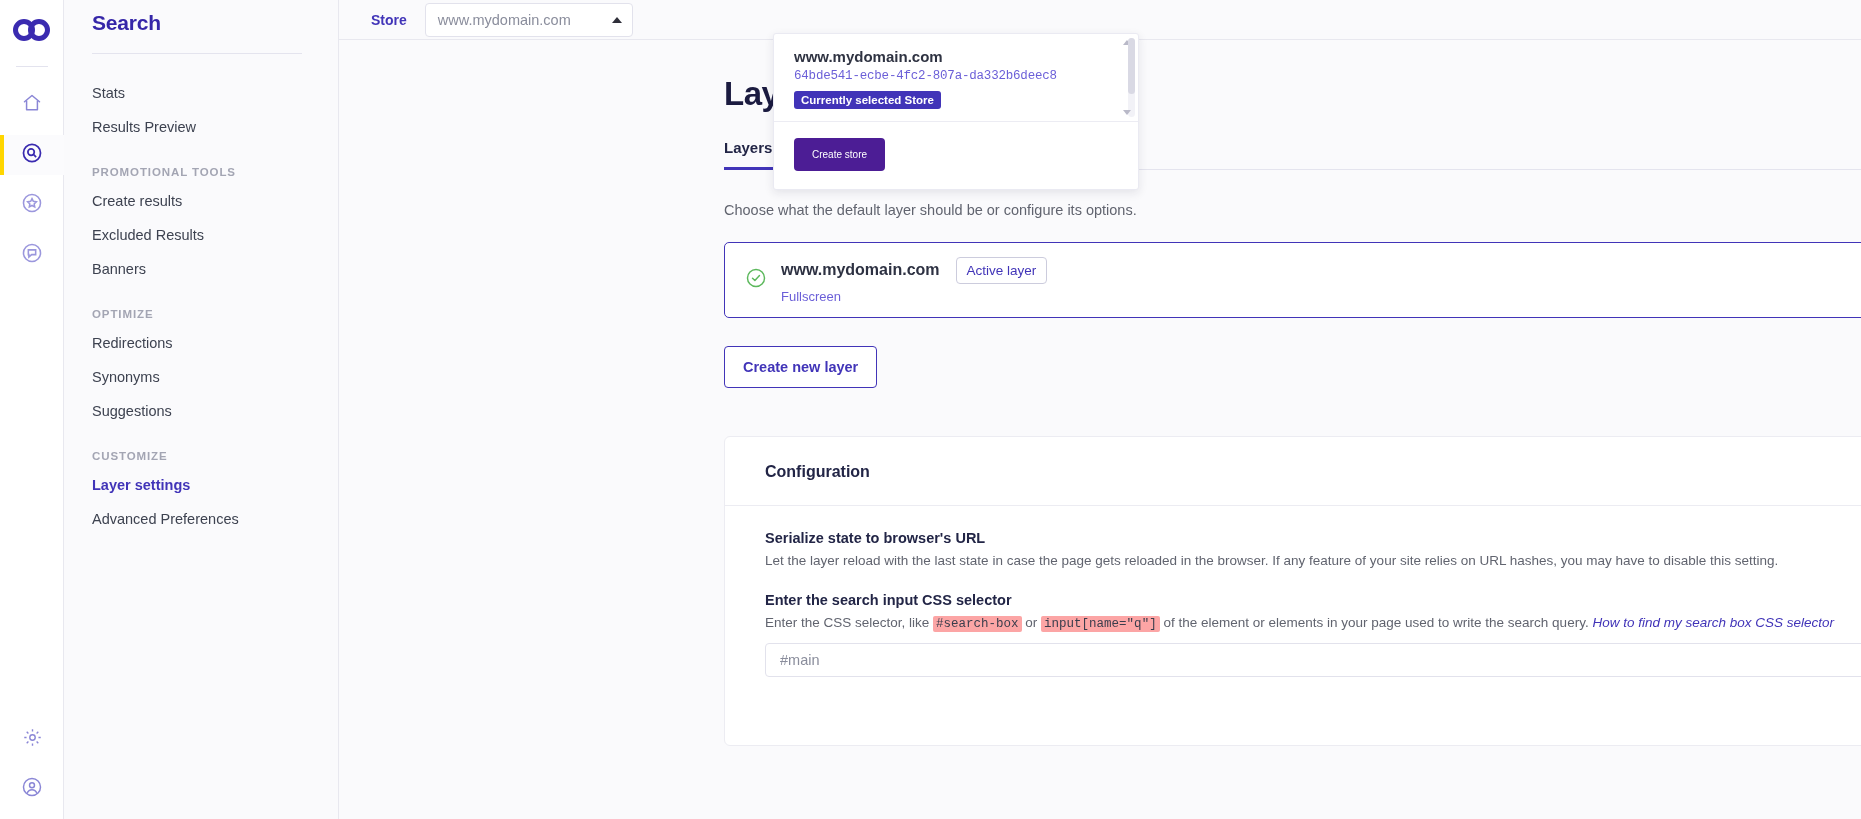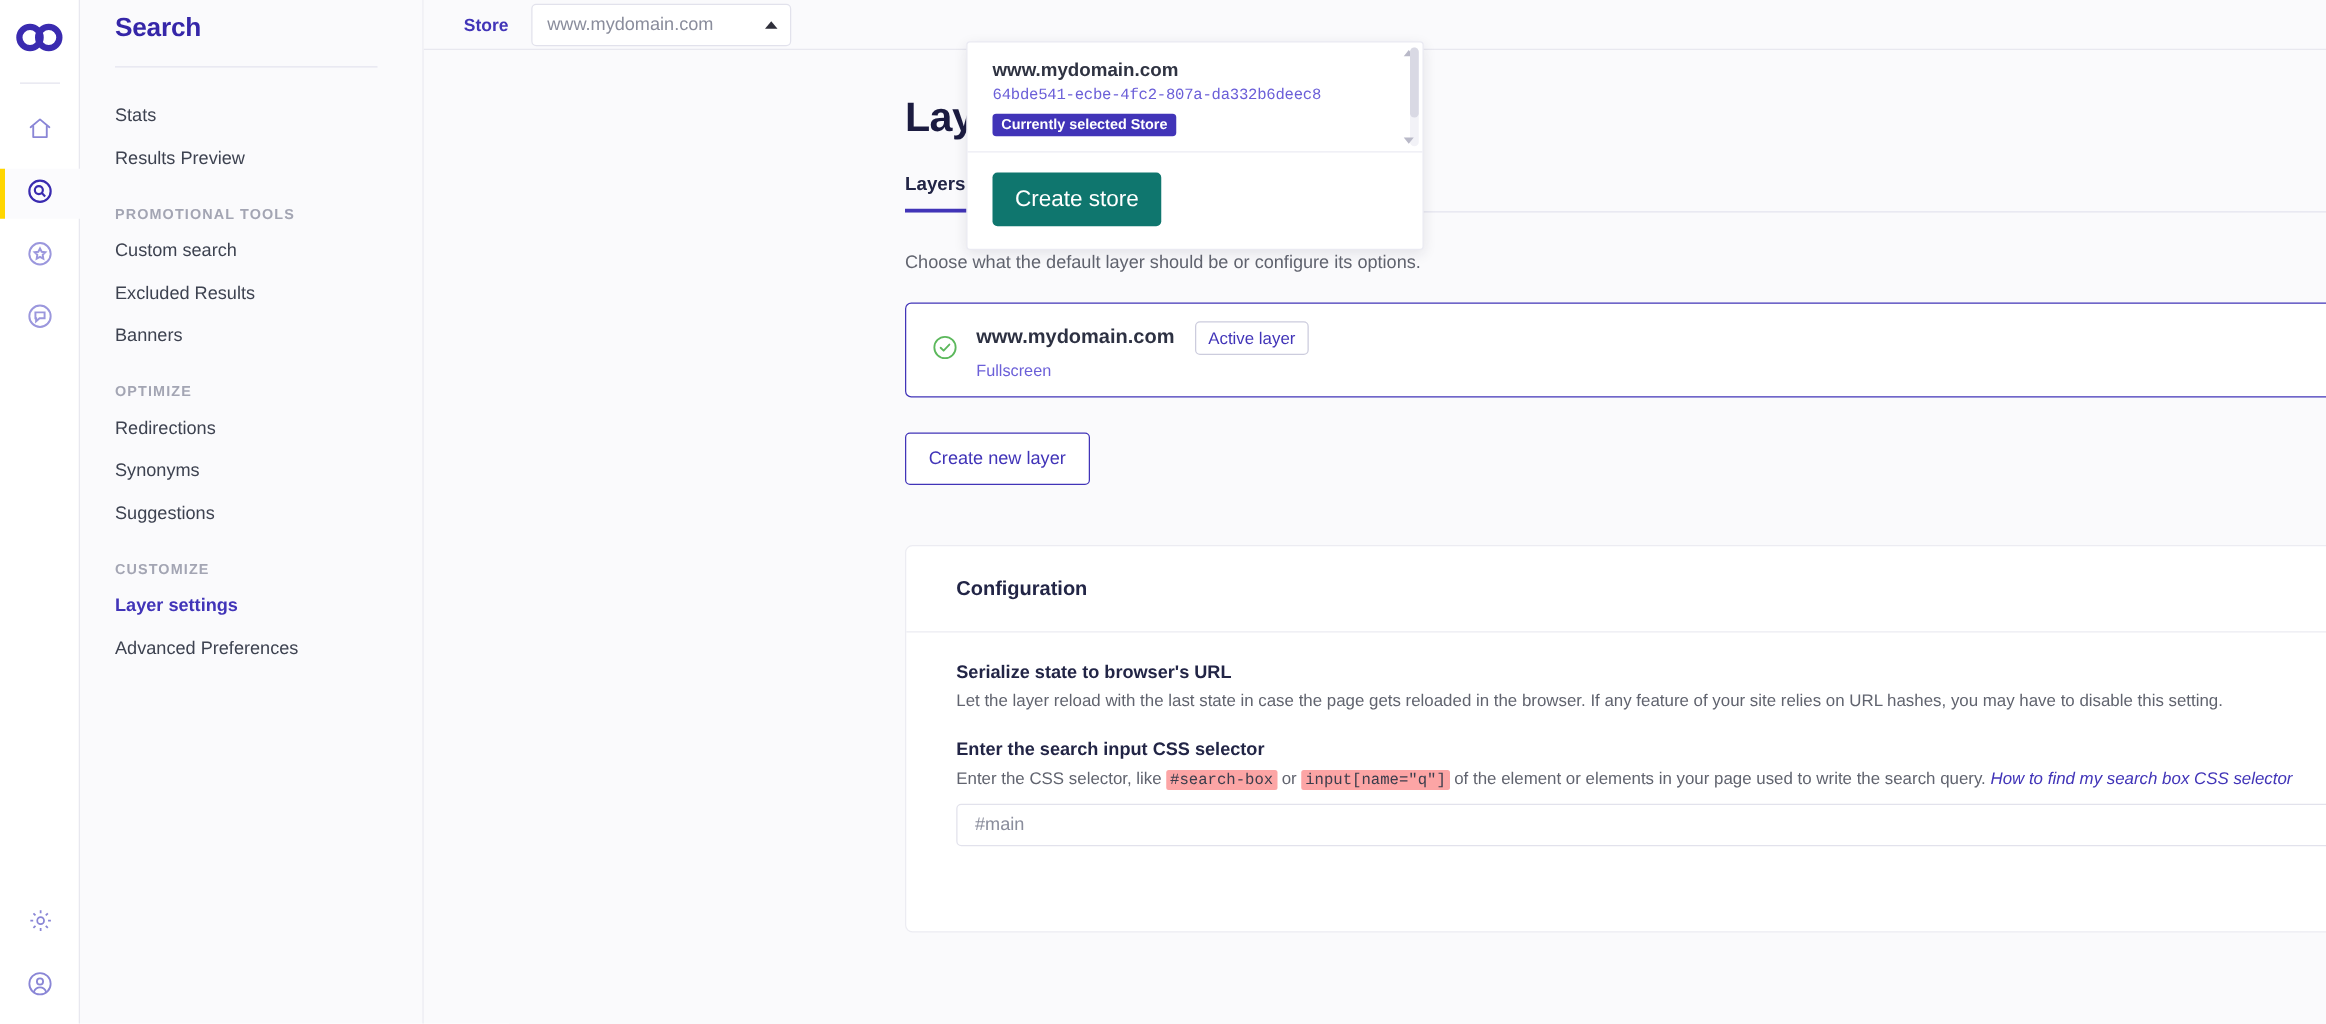--- a/index.html
+++ b/index.html
@@ -106,22 +106,22 @@
   }
   .dd-arrow-up, .dd-arrow-down {
     position:absolute; right: 4px; width:0;height:0;
     border-left:4px solid transparent;border-right:4px solid transparent;
   }
   .dd-arrow-up { top: 2px; border-bottom: 5px solid #b9b9c8; }
   .dd-arrow-down { bottom: 2px; border-top: 5px solid #b9b9c8; }
   .dd-divider { height: 1px; background: #ececf3; }
   .dd-footer { padding: 16px 20px 18px 20px; }
   .btn-primary {
-    background: #0f766e; color: #ffffff; border: none; border-radius: 4px;
-    font-size: 18px; font-family: inherit; padding: 11px 18px;
+    background: #4c1d95; color: #ffffff; border: none; border-radius: 4px;
+    font-size: 10px; font-family: inherit; padding: 11px 18px;
     cursor: pointer;
   }
 
   
   .page { padding: 0 0 0 0; height: 779px; overflow: hidden; position: relative; }
   .page-title {
     font-size: 33px; font-weight: bold; color: #1b1b40;
     padding: 35px 0 0 385px; letter-spacing: -0.5px;
   }
   .tabs {
@@ -151,21 +151,21 @@
   .layer-row1 { display: flex; align-items: center; gap: 16px; }
   .layer-name { font-size: 16px; font-weight: bold; color: #2d3142; }
   .layer-badge {
     border: 1px solid #ccccdd; border-radius: 4px; padding: 5px 10px;
     font-size: 13.5px; color: #4134b8; background:#fff;
   }
   .layer-sub { font-size: 13px; color: #6b5fd8; margin-top: 5px; }
   .btn-outline {
     margin: 28px 0 0 385px; background: #ffffff; color: #4134b8;
     border: 1px solid #4134b8; border-radius: 4px;
-    font-size: 14.5px; font-family: inherit; padding: 12px 18px; cursor: pointer;
+    font-size: 14.5px; font-family: inherit; padding: 12px 18px; cursor: pointer; font-weight: bold;
   }
 
   .config-card {
     margin: 48px 0 0 385px; width: 1428px; height: 310px;
     background: #ffffff; border: 1px solid #ececf2; border-radius: 6px;
     padding: 26px 0 0 0;
   }
   .config-title { font-size: 16px; font-weight: bold; color: #222546; padding-left: 40px; }
   .config-rule { height:1px; background:#ececf2; margin: 24px 0 0 0; }
   .setting-row { display: flex; align-items: flex-start; padding: 24px 40px 0 40px; }
@@ -258,21 +258,21 @@
     </div>
   </div>
 
   <div class="sidemenu">
     <div class="sidemenu-title">Search</div>
     <div class="sidemenu-rule"></div>
     <div class="menu-list" id="menu-list">
         <div class="menu-item">Stats</div>
         <div class="menu-item">Results Preview</div>
         <div class="menu-group">PROMOTIONAL TOOLS</div>
-        <div class="menu-item">Custom search</div>
+        <div class="menu-item">Create results</div>
         <div class="menu-item">Excluded Results</div>
         <div class="menu-item">Banners</div>
         <div class="menu-group">OPTIMIZE</div>
         <div class="menu-item">Redirections</div>
         <div class="menu-item">Synonyms</div>
         <div class="menu-item">Suggestions</div>
         <div class="menu-group">CUSTOMIZE</div>
         <div class="menu-item active">Layer settings</div>
         <div class="menu-item">Advanced Preferences</div>
       </div>

